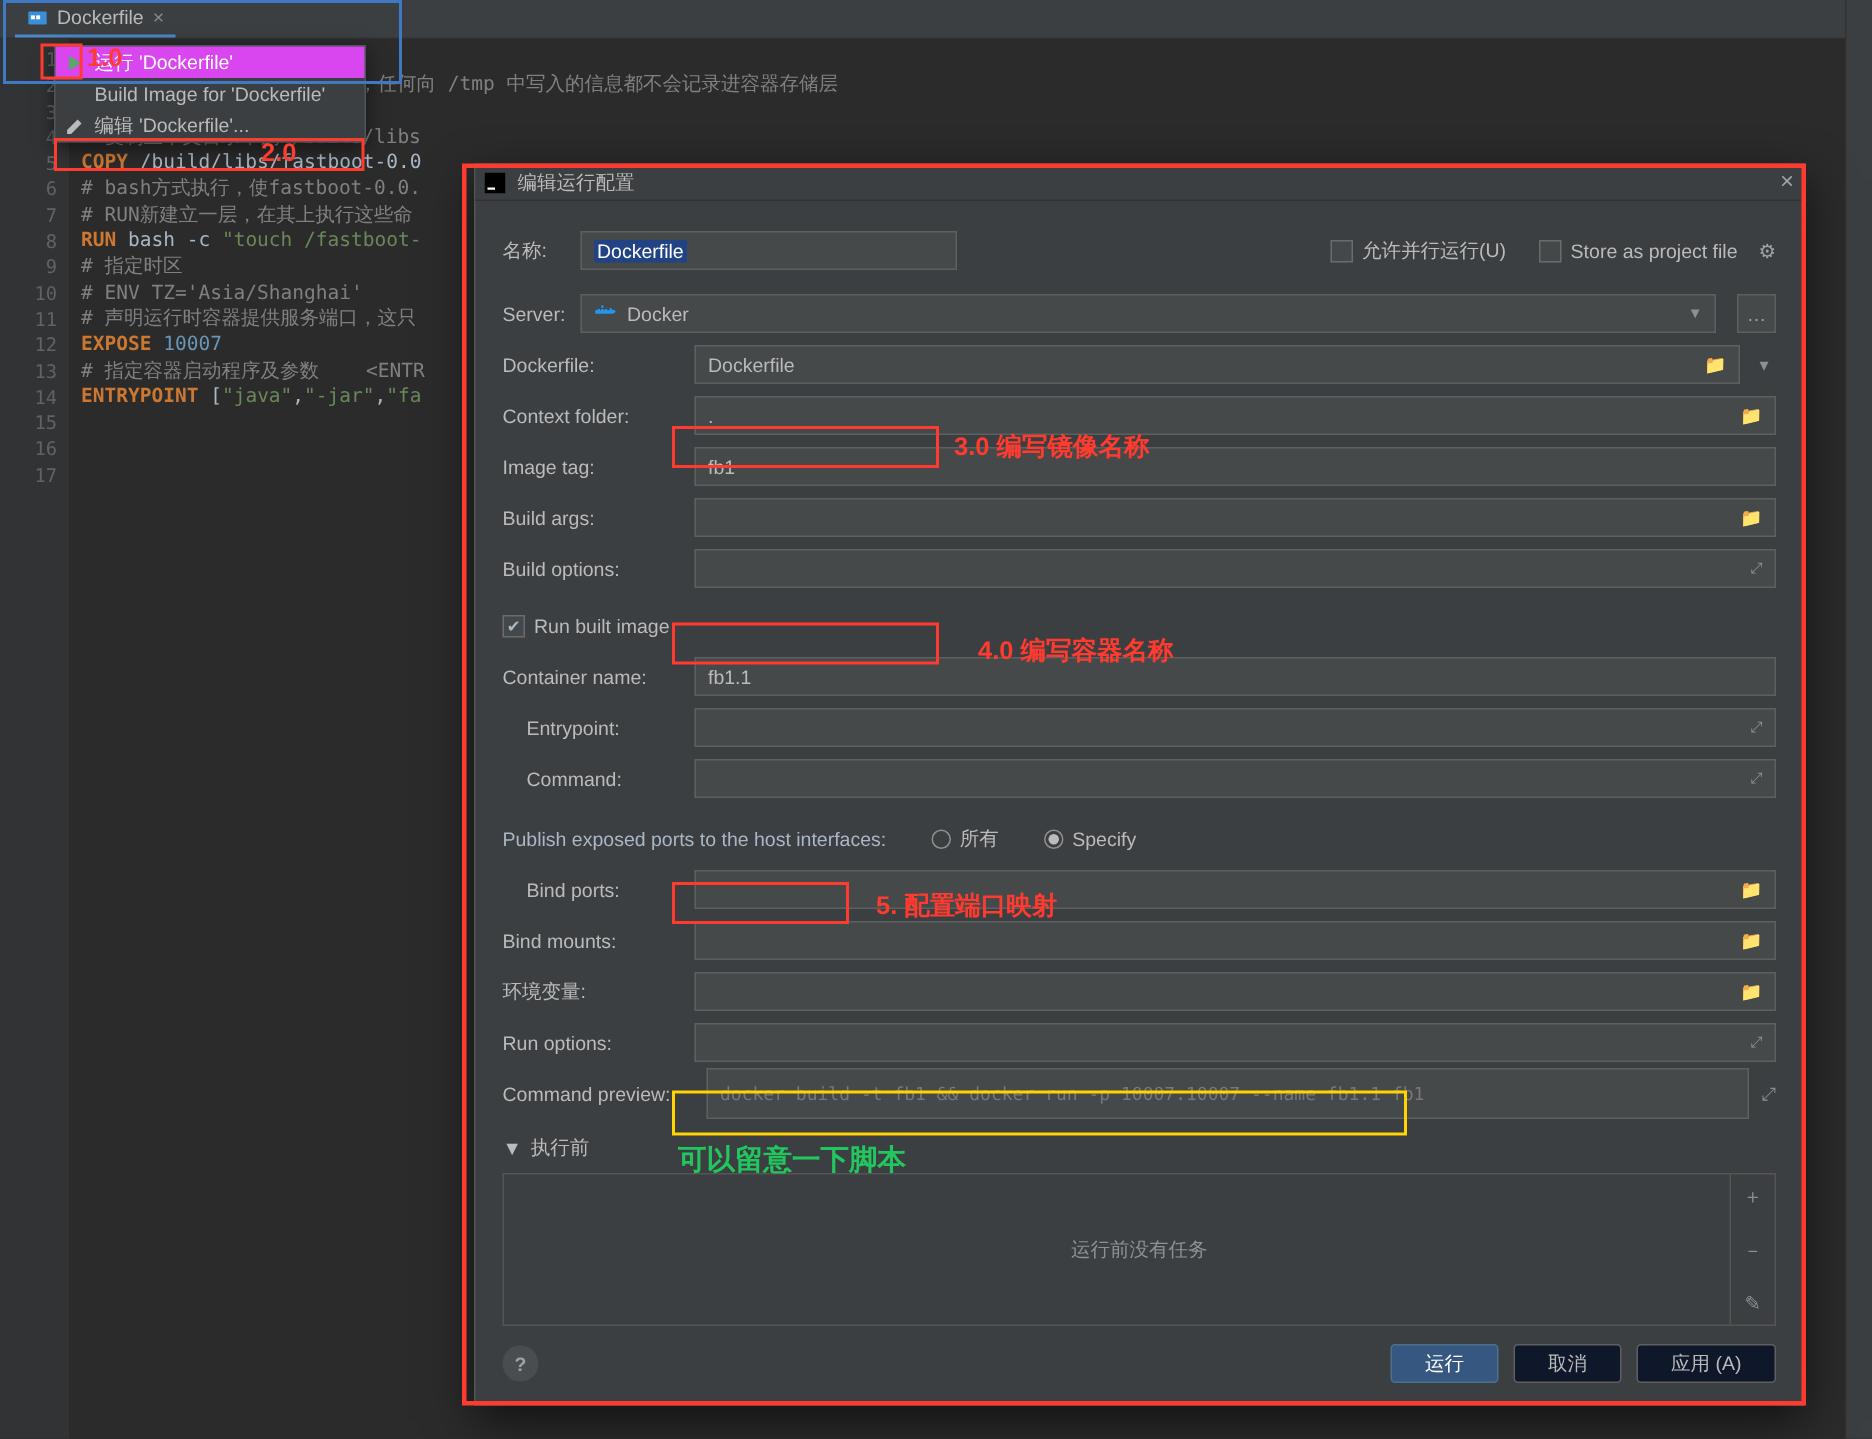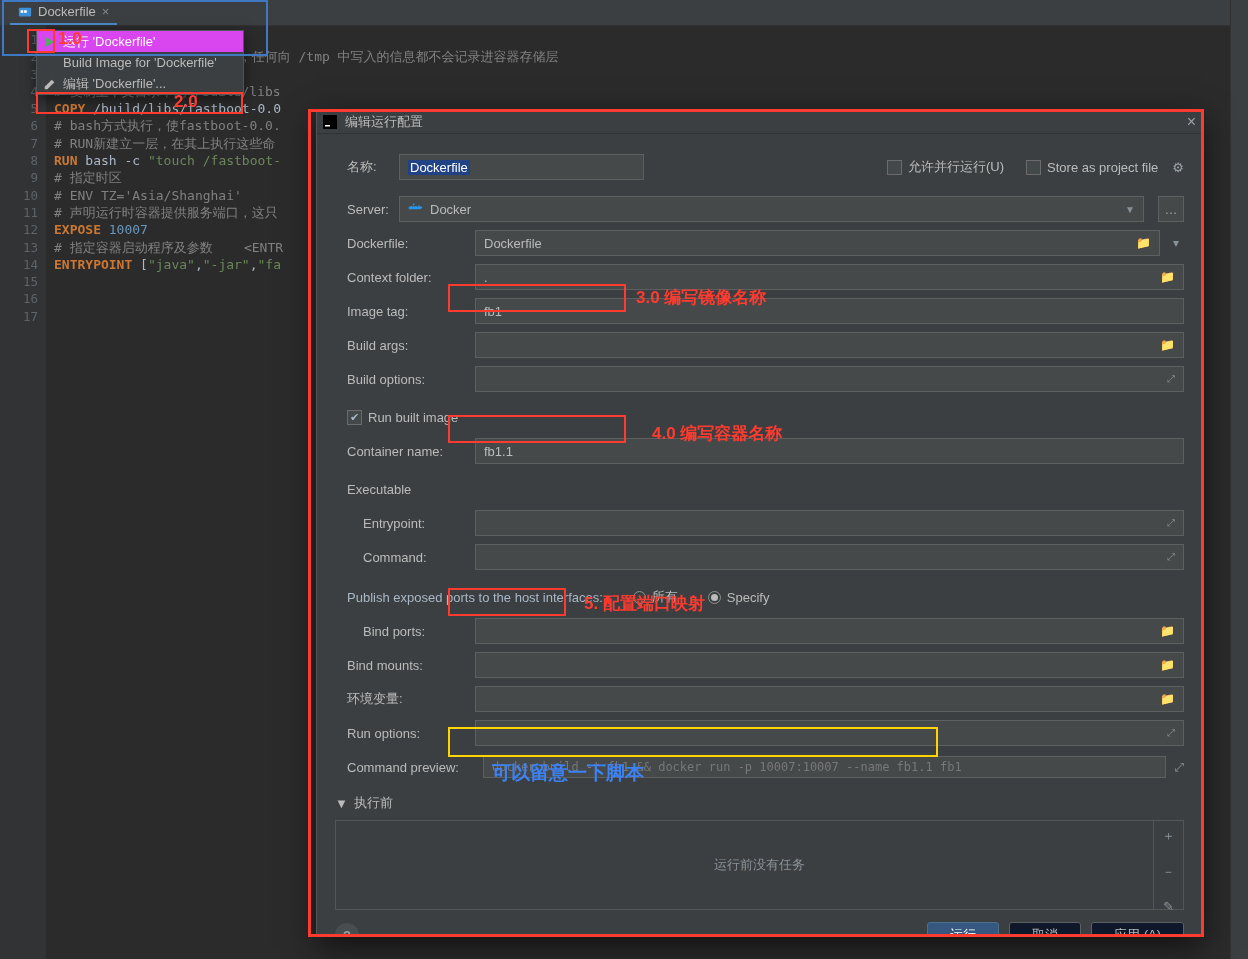--- a/index.html
+++ b/index.html
@@ -18,45 +18,45 @@
   .num { color: #6897bb; }
   .str { color: #6a8759; }
   
   .ctx-menu { position: absolute; left: 36px; top: 30px; width: 208px; background: #3c3f41; border: 1px solid #515658; box-shadow: 0 4px 12px rgba(0,0,0,.5); z-index: 10; }
   .ctx-item { height: 21px; display: flex; align-items: center; gap: 8px; padding: 0 10px 0 26px; color: #bbbbbb; position: relative; }
   .ctx-item.selected { background: #d946ef; color: #fff; }
   .ctx-icon { position: absolute; left: 6px; width: 14px; height: 14px; display: flex; align-items: center; justify-content: center; }
   
   .ann { position: absolute; color: #ff3b30; font-weight: bold; font-size: 17px; z-index: 60; pointer-events: none; }
   .ann-box { position: absolute; border: 2px solid #ff3b30; z-index: 55; pointer-events: none; }
-  .ann-yellow { color: #3b82f6; margin-left: 40px; }
+  .ann-yellow { color: #22c55e; }
   .ann-box-yellow { border-color: #ffd400; }
   .ann-box-blue { border-color: #3f78c3; }
   
   .dialog { position: absolute; left: 316px; top: 109px; width: 887px; height: 828px; background: #3c3f41; border: 1px solid #555; box-shadow: 0 10px 30px rgba(0,0,0,.6); z-index: 40; display: flex; flex-direction: column; justify-content: center; }
   .dialog-tb { height: 24px; background: #3c3f41; display: flex; align-items: center; padding: 0 6px; border-bottom: 1px solid #323232; gap: 8px; }
   .dialog-tb .dicon { width: 14px; height: 14px; }
   .dialog-tb .title { color: #bbbbbb; }
   .dialog-close { margin-left: auto; color: #9aa3a8; font-size: 16px; cursor: pointer; }
   .dialog-body { flex: 1; padding: 16px 18px 14px 18px; overflow: hidden; display: flex; flex-direction: column; }
-  .row { display: flex; align-items: center; min-height: 34px; gap: 8px; margin-left: 12px; }
+  .row { display: flex; align-items: center; min-height: 34px; gap: 8px; }
   .lbl { width: 120px; color: #bbbbbb; }
   .lbl-indent { padding-left: 16px; }
   .field { flex: 1; height: 26px; background: #45494a; border: 1px solid #5e6060; color: #bbbbbb; padding: 0 8px; display: flex; align-items: center; }
   .field input { background: transparent; border: 0; outline: 0; color: #bbbbbb; width: 100%; font-size: 13px; }
   .sel-name { background: #214283; color: #fff; padding: 0 2px; }
   .checkbox { width: 15px; height: 15px; background: #43494a; border: 1px solid #6b6b6b; display: inline-flex; align-items: center; justify-content: center; font-size: 11px; color: #a9b7c6; }
   .check-lbl { display: flex; align-items: center; gap: 6px; color: #bbbbbb; }
   .gear { color: #9aa3a8; }
   .end-btn { width: 26px; height: 26px; background: #45494a; border: 1px solid #5e6060; margin-left: 6px; display: flex; align-items: center; justify-content: center; color: #9aa3a8; }
   .minigear { color: #8a9299; font-size: 12px; }
   .radio { width: 13px; height: 13px; border-radius: 50%; border: 1px solid #8f8f8f; display: inline-block; position: relative; }
   .radio.on::after { content: ""; position: absolute; inset: 2px; border-radius: 50%; background: #bbbbbb; }
   .section-title { color: #bbbbbb; margin-top: 4px; }
-  .cmdprev { flex: 1; height: 22px; background: #45494a; border: 1px solid #5e6060; padding: 0 8px; display: flex; align-items: center; color: #787878; font-family: Consolas, monospace; font-size: 12px; }
+  .cmdprev { flex: 1; height: 34px; background: #45494a; border: 1px solid #5e6060; padding: 0 8px; display: flex; align-items: center; color: #787878; font-family: Consolas, monospace; font-size: 12px; }
   .before-run { margin-top: 10px; display: flex; align-items: center; gap: 6px; color: #bbbbbb; }
   .tasks-box { margin-top: 8px; flex: 1; min-height: 90px; background: #3c3f41; border: 1px solid #555; position: relative; display: flex; align-items: center; justify-content: center; color: #8a9299; }
   .tasks-side { position: absolute; right: 0; top: 0; bottom: 0; width: 30px; border-left: 1px solid #555; display: flex; flex-direction: column; align-items: center; justify-content: flex-start; gap: 18px; padding-top: 6px; color: #8a9299; }
   .help { width: 24px; height: 24px; border-radius: 50%; background: #4a4d4f; color: #9aa3a8; display: flex; align-items: center; justify-content: center; font-weight: bold; }
   .dialog-buttons { display: flex; gap: 10px; align-items: center; margin-top: 12px; }
   .btn { height: 26px; padding: 0 22px; border: 1px solid #5e6060; background: #0f172a; color: #bbbbbb; display: flex; align-items: center; border-radius: 3px; }
   .btn-primary { background: #365880; border-color: #4c708c; color: #fff; }
   .spacer { flex: 1; }
   .server-field { display:flex; align-items:center; gap:6px; }
   .server-field .whale { width:16px; height:14px; }
@@ -244,23 +244,20 @@
       </label>
     </div>
 
     <div class="row">
         <span class="lbl">Container name:</span>
       <div class="field">
           <input value="fb1.1" style="">
         </div>
     </div>
 
-    <div class="row section-title">
-        <span>Executable</span>
-      </div>
 
     <div class="row">
         <span class="lbl lbl-indent">Entrypoint:</span>
       <div class="field">
           <span class="dropdown-caret">⤢</span>
         </div>
     </div>
     <div class="row">
         <span class="lbl lbl-indent">Command:</span>
       <div class="field">

